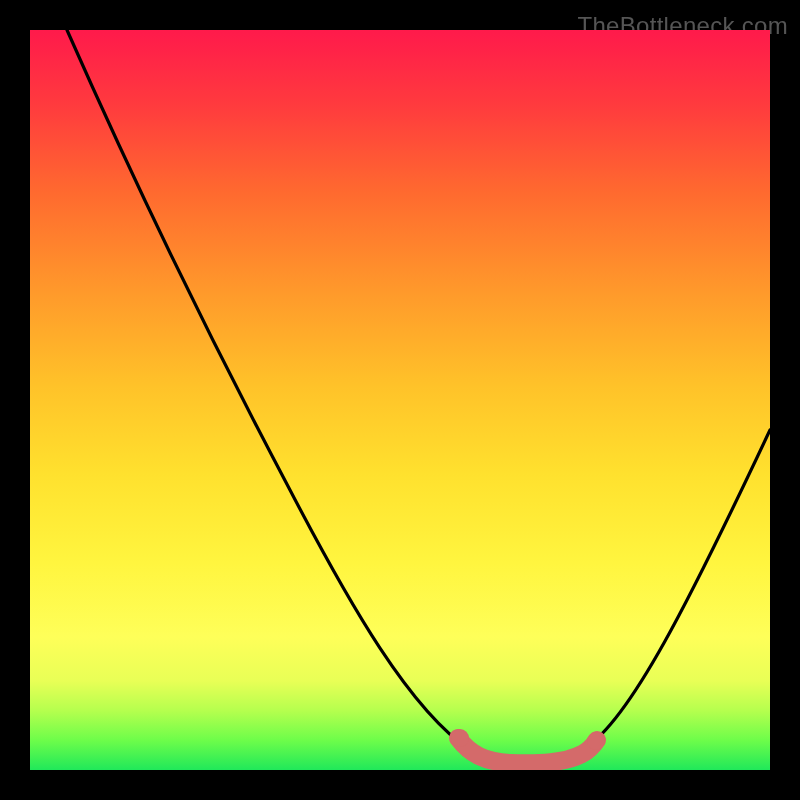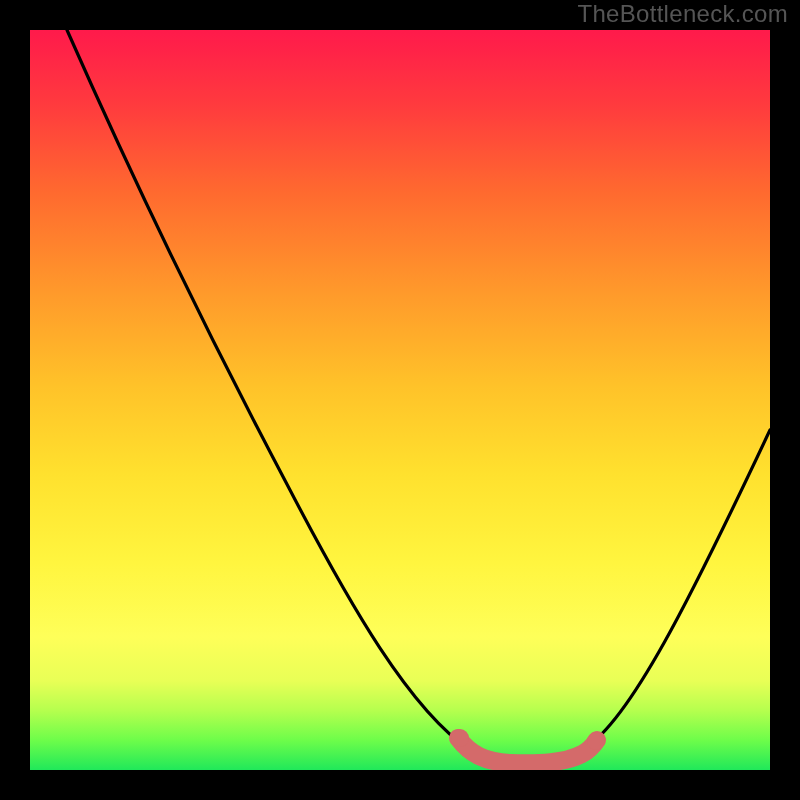--- a/index.html
+++ b/index.html
@@ -33,21 +33,21 @@
       #fff53f 72%,
       #feff59 82%,
       #e8ff56 88%,
       #b5ff4e 92%,
       #6dfd4a 96%,
       #20e85a 100%
     );
   }
   .watermark {
     position: absolute;
-    top: 0;
+    top: 12px;
     right: 12px;
     color: #555;
     font-size: 24px;
     font-weight: 500;
     letter-spacing: 0.3px;
   }
   svg.curve {
     position: absolute;
     left: 0;
     top: 0;

